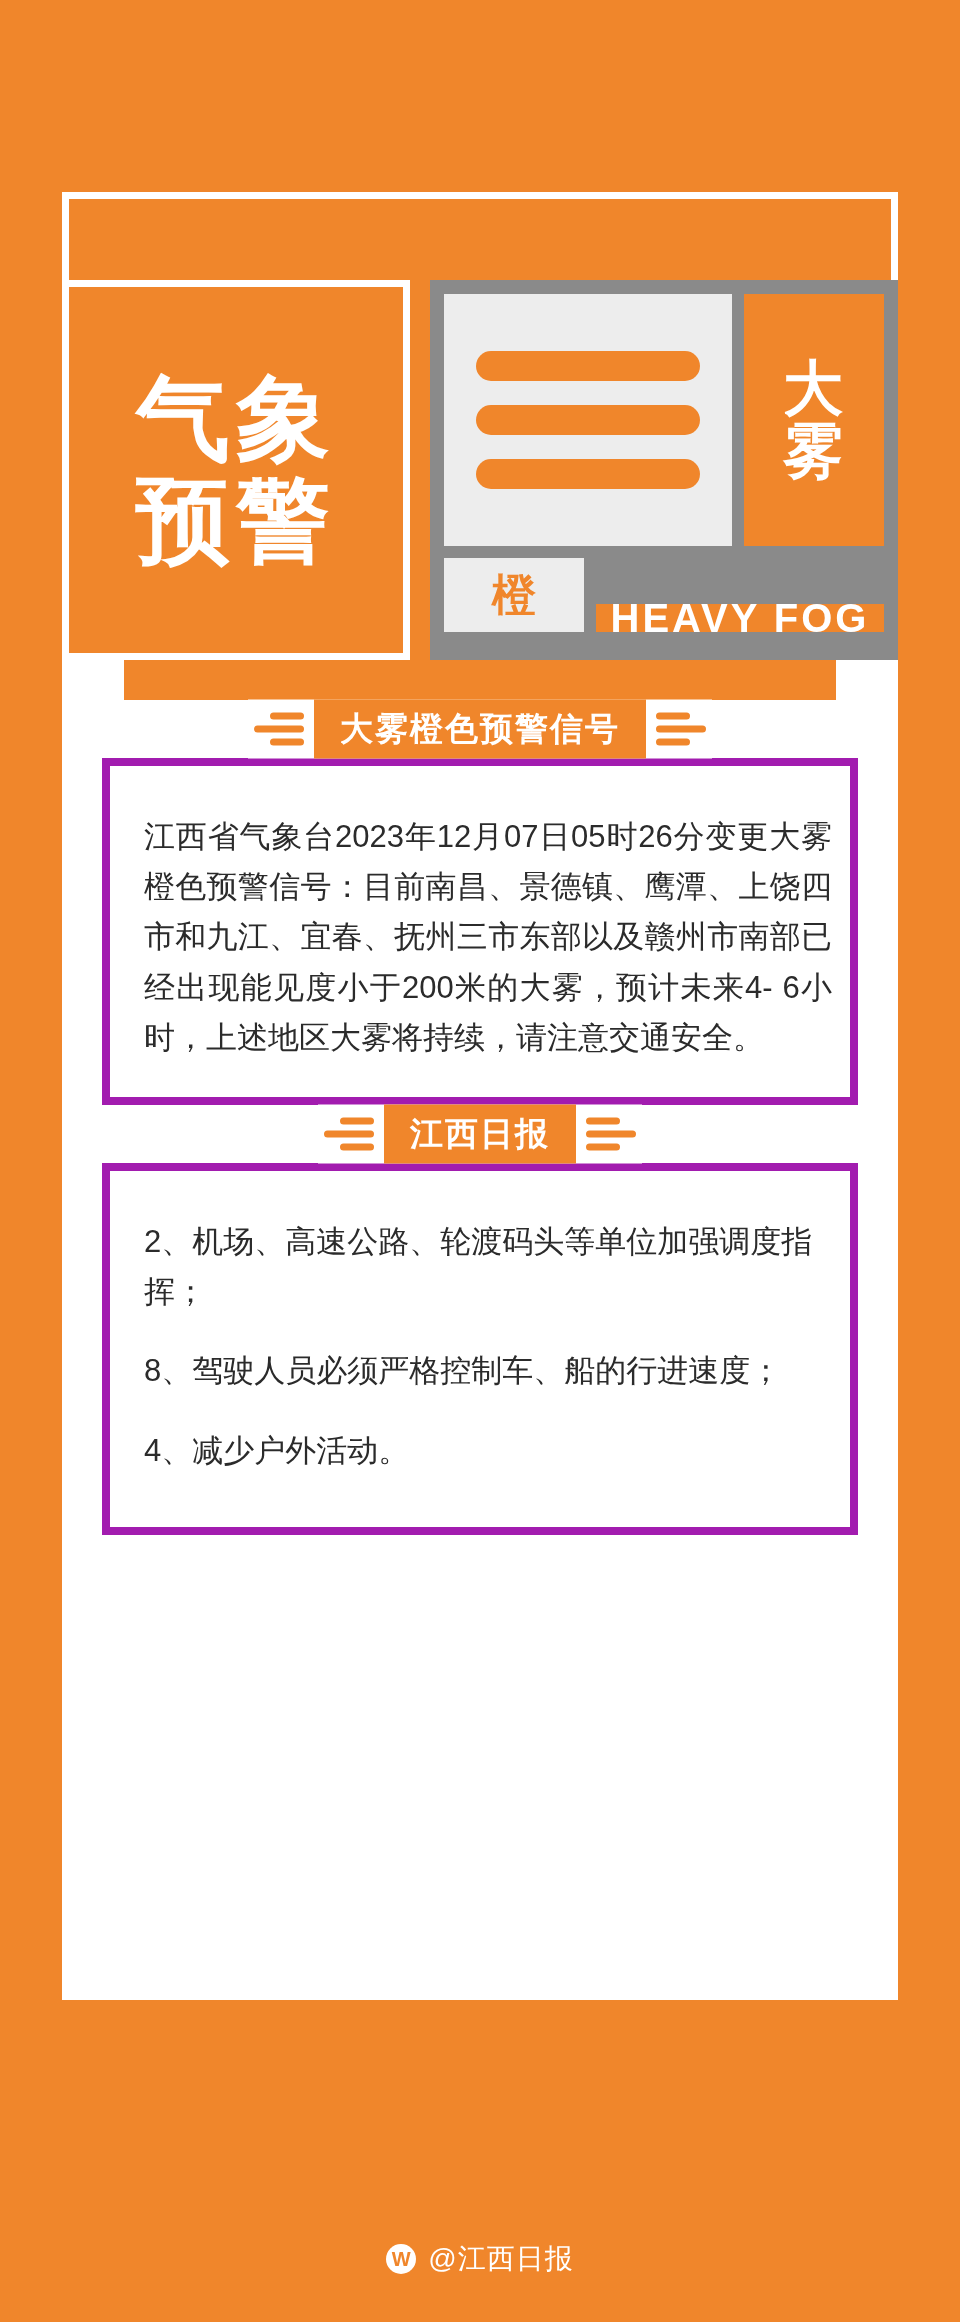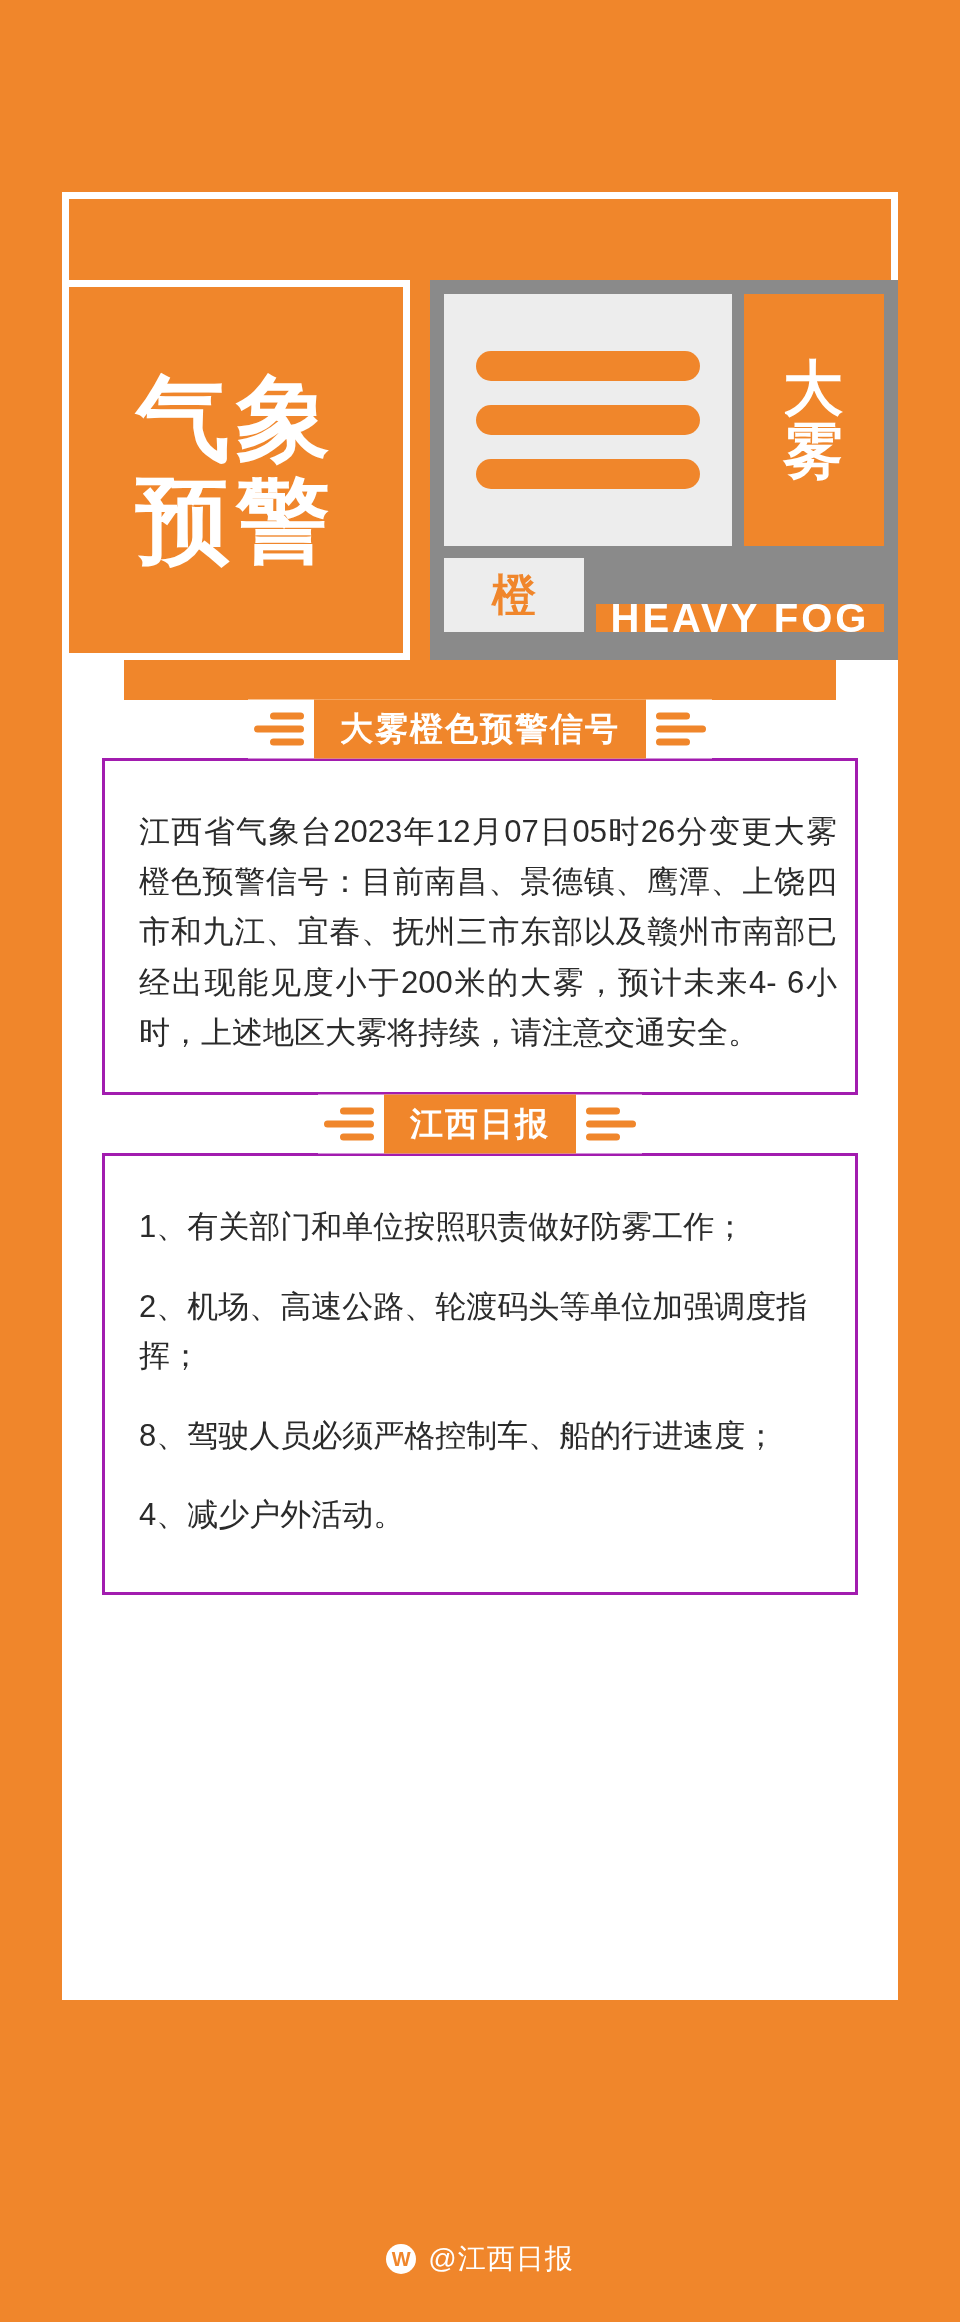--- a/index.html
+++ b/index.html
@@ -150,21 +150,21 @@
     width: 62px;
     height: 44px;
     background: #FFFFFF;
   }
 
   .section {
     position: relative;
     margin: 0 40px;
   }
   .section-box {
-    border: 3px solid #a21caf;
+    border: 8px solid #a21caf;
     padding: 46px 18px 34px 34px;
   }
   .section-header {
     position: relative;
     display: flex;
     justify-content: center;
     align-items: center;
     height: 0;
     z-index: 5;
   }
@@ -319,21 +319,20 @@
           </span>
           <span class="hdr-pill">江西日报</span>
           <span class="dashes right">
             <span></span>
               <span></span>
               <span></span>
           </span>
         </div>
       </div>
       <div class="section-box" style="padding-bottom:44px">
-        <p class="guide-item">1、有关部门和单位按照职责做好防雾工作；</p>
         <p class="guide-item">2、机场、高速公路、轮渡码头等单位加强调度指挥；</p>
         <p class="guide-item">8、驾驶人员必须严格控制车、船的行进速度；</p>
         <p class="guide-item">4、减少户外活动。</p>
       </div>
     </div>
 
   </div>
 
   <div class="footer">
     <span class="weibo-icon">W</span>

